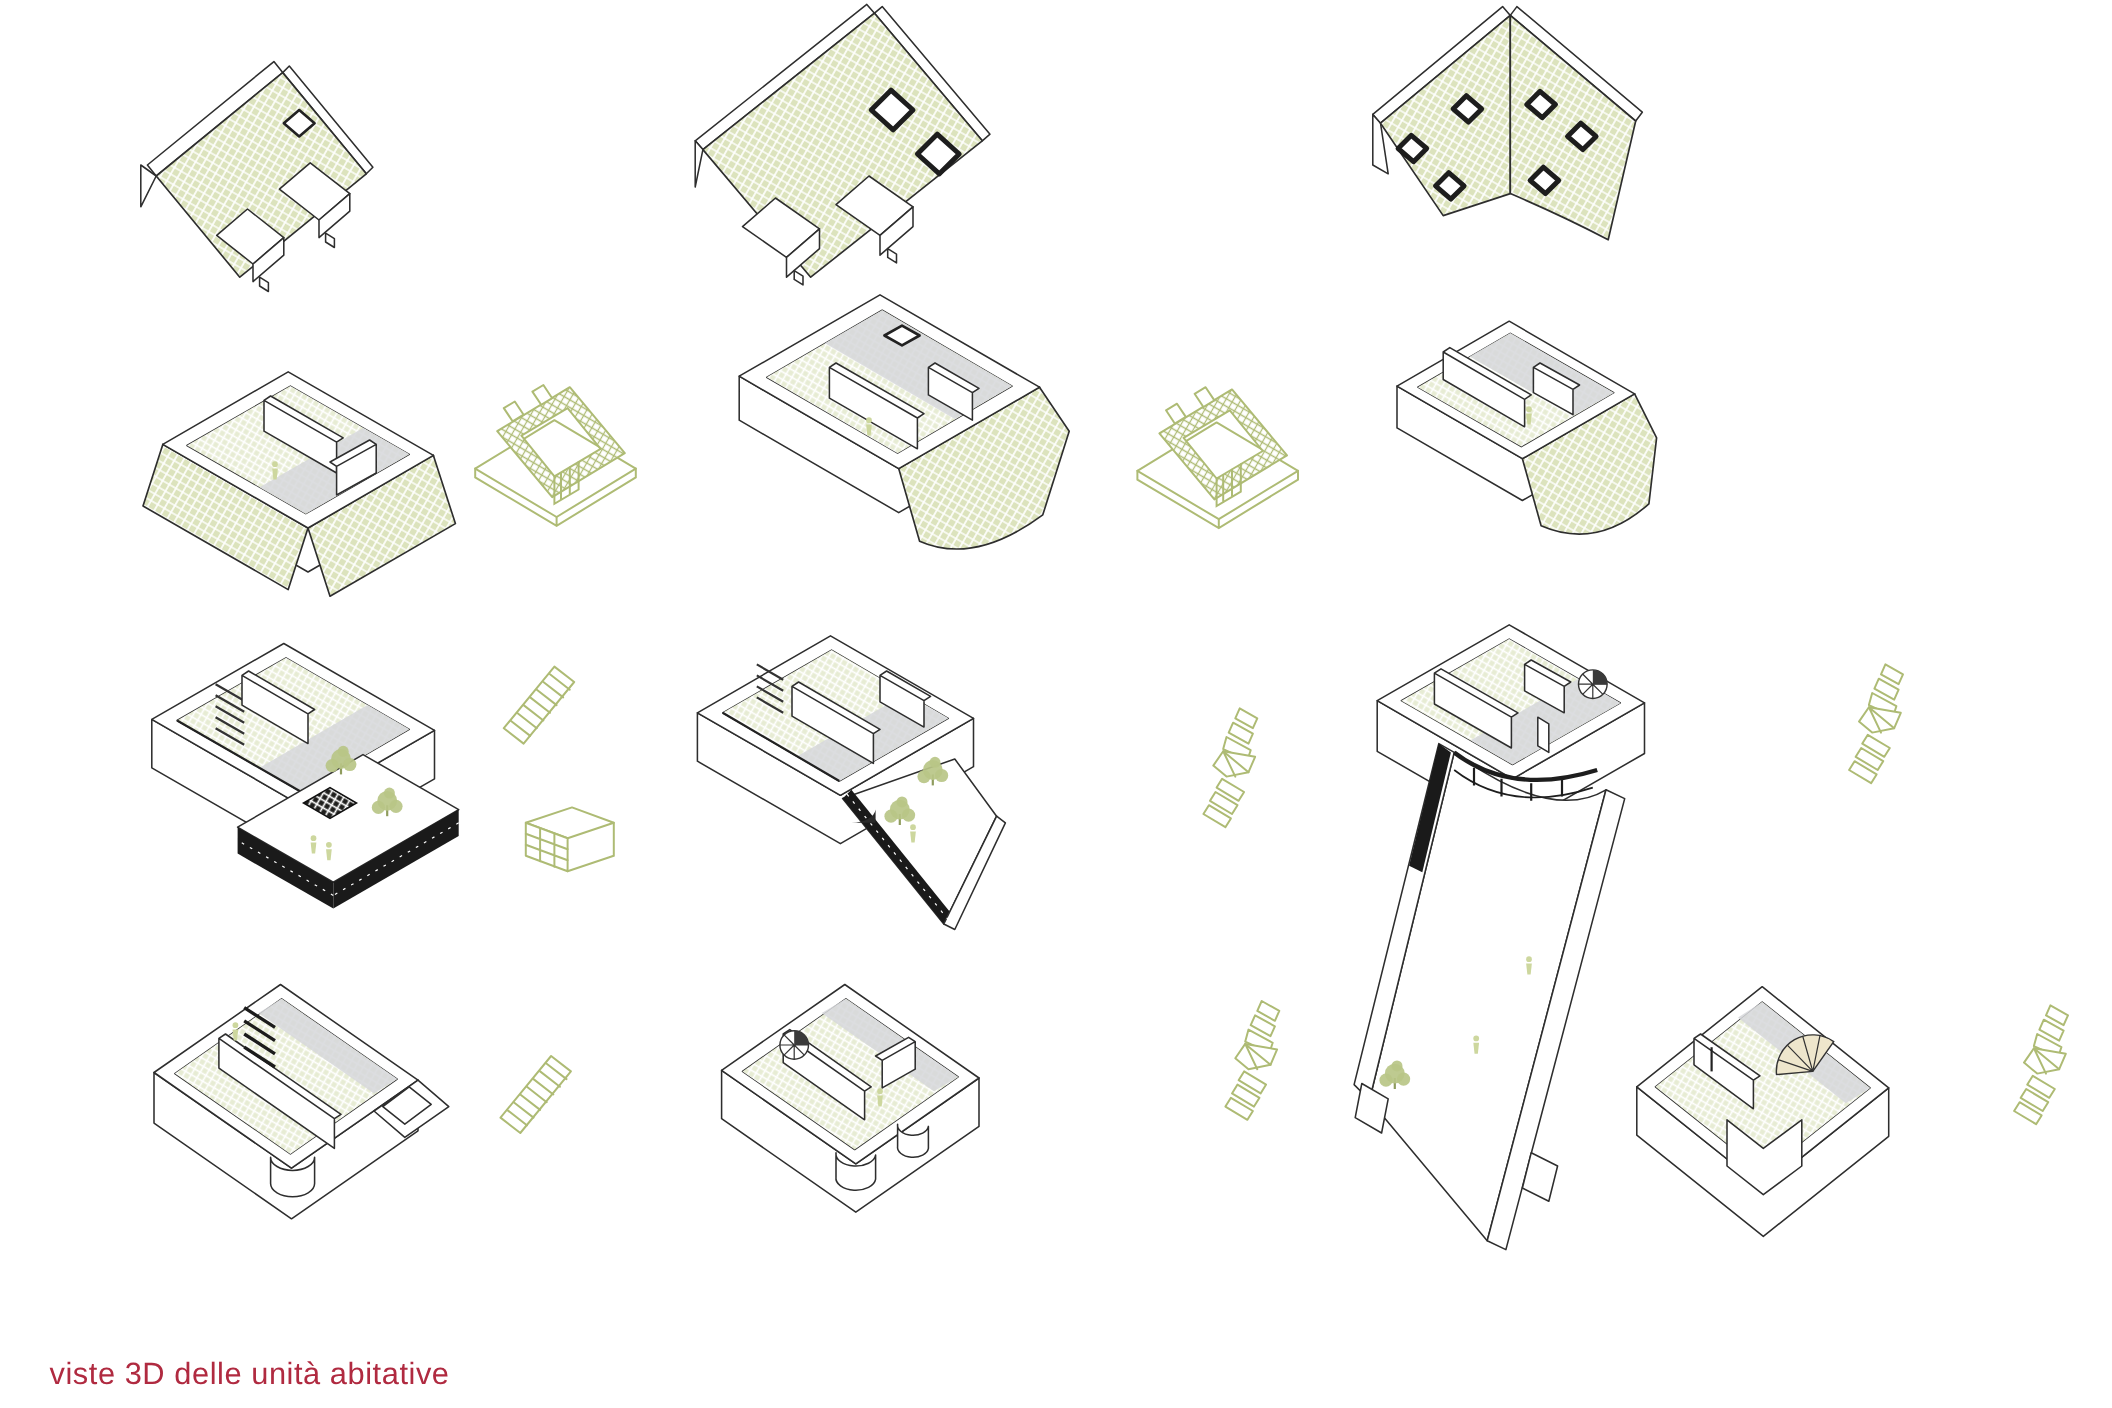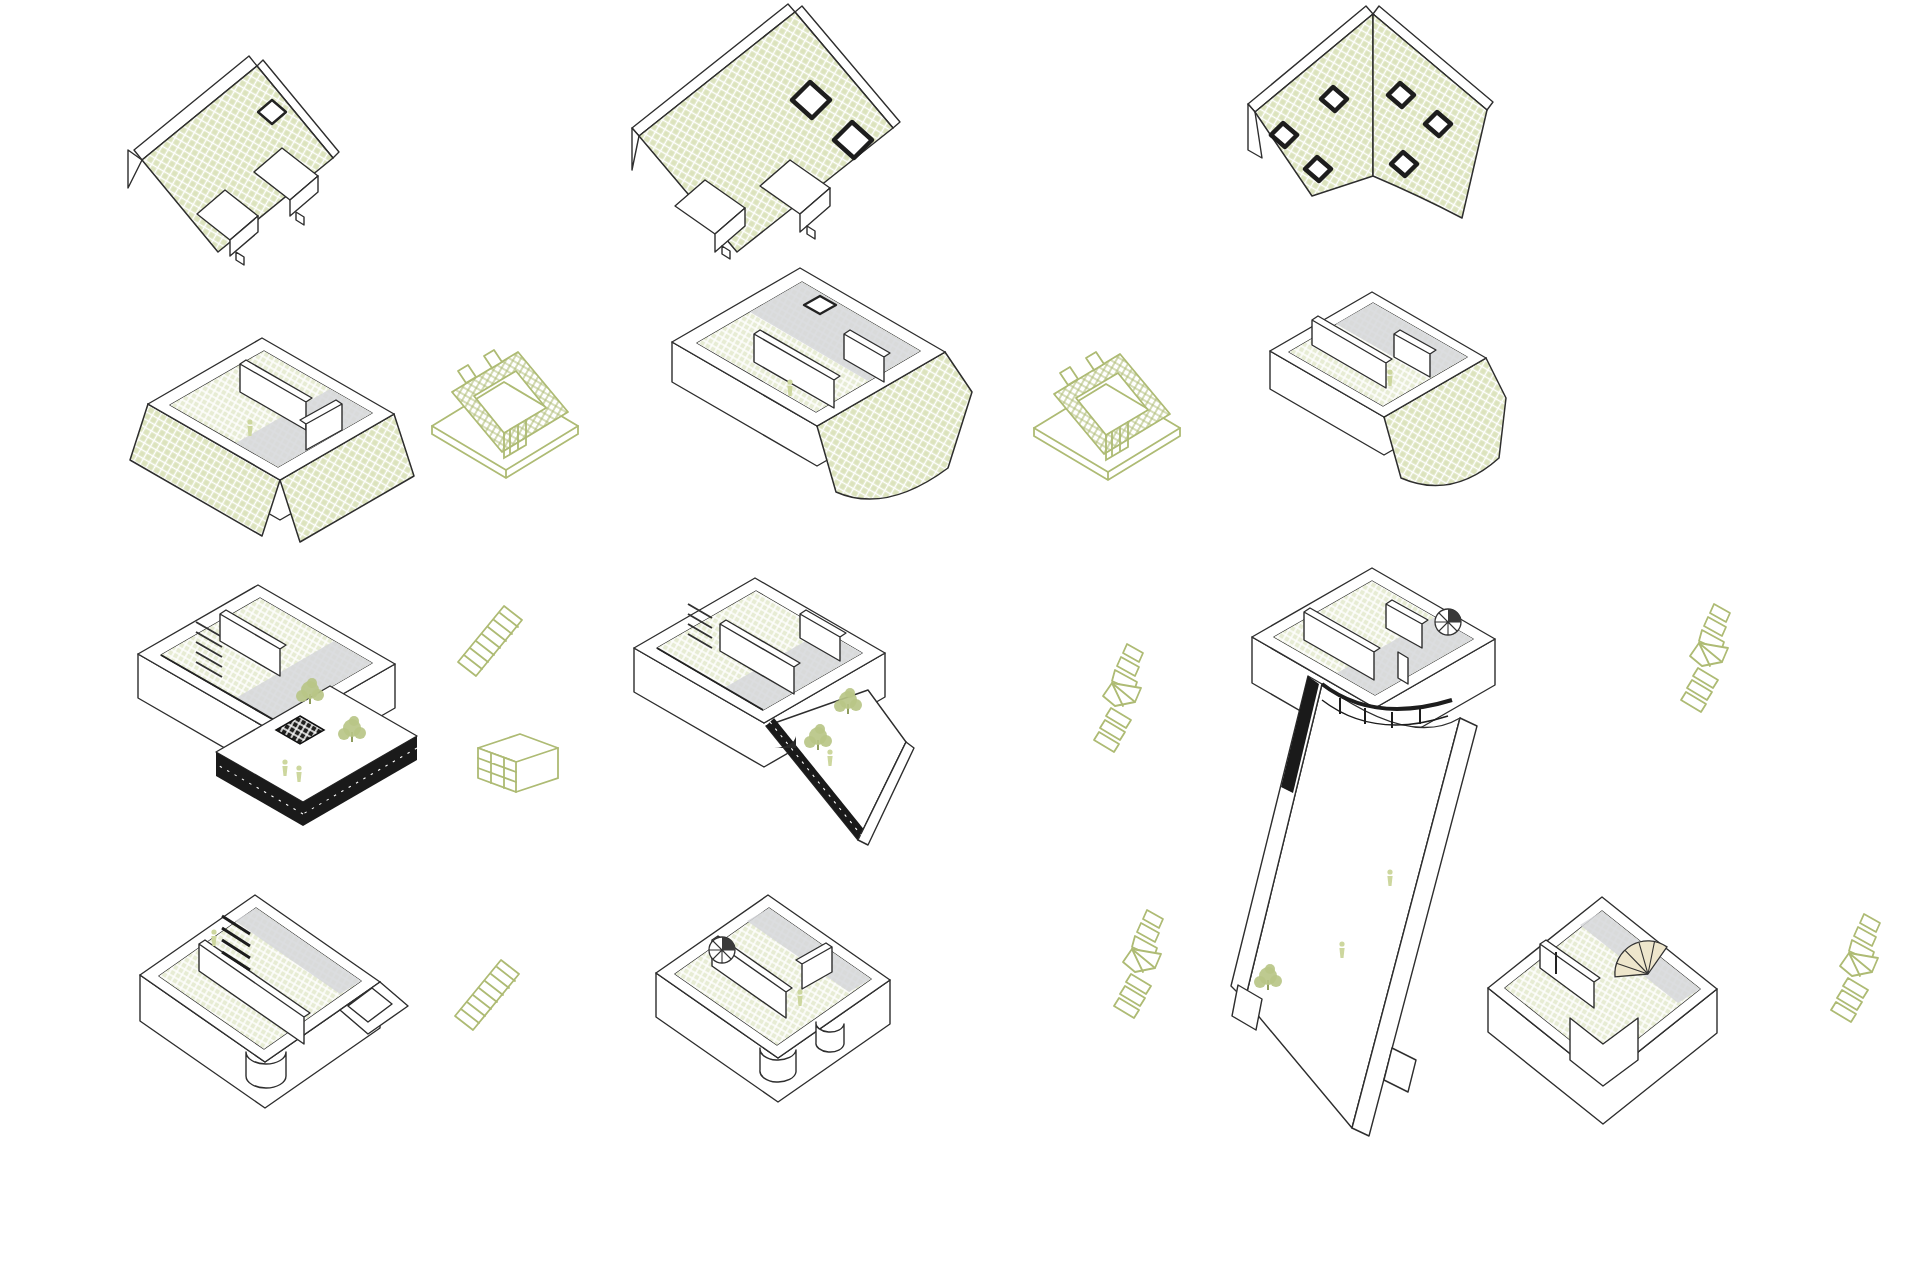--- a/index.html
+++ b/index.html
@@ -308,13 +308,14 @@
     <path class="grayf" d="M1602,911 L1700,989 L1678,1003 L1580,925 Z"></path>
     <path class="ln" d="M1570,1018 L1603,1044 L1638,1018 L1638,1060 L1603,1086 L1570,1060 Z"></path>
     <path class="ln" d="M1546,940 L1600,978 L1594,982 L1540,944 Z M1540,944 L1594,982 L1594,1008 L1540,968 Z"></path>
     <path class="dline" d="M1556,952 l0,22"></path>
     <use href="#fanStair" x="1648" y="974" transform="rotate(-30 1648 974)"></use>
   </g>
 
   <use href="#winder" x="1842" y="952" transform="scale(1)"></use>
 </svg>
 
+<div class="caption">viste 3D delle unità abitative</div>
 </div>
 
 </body></html>

